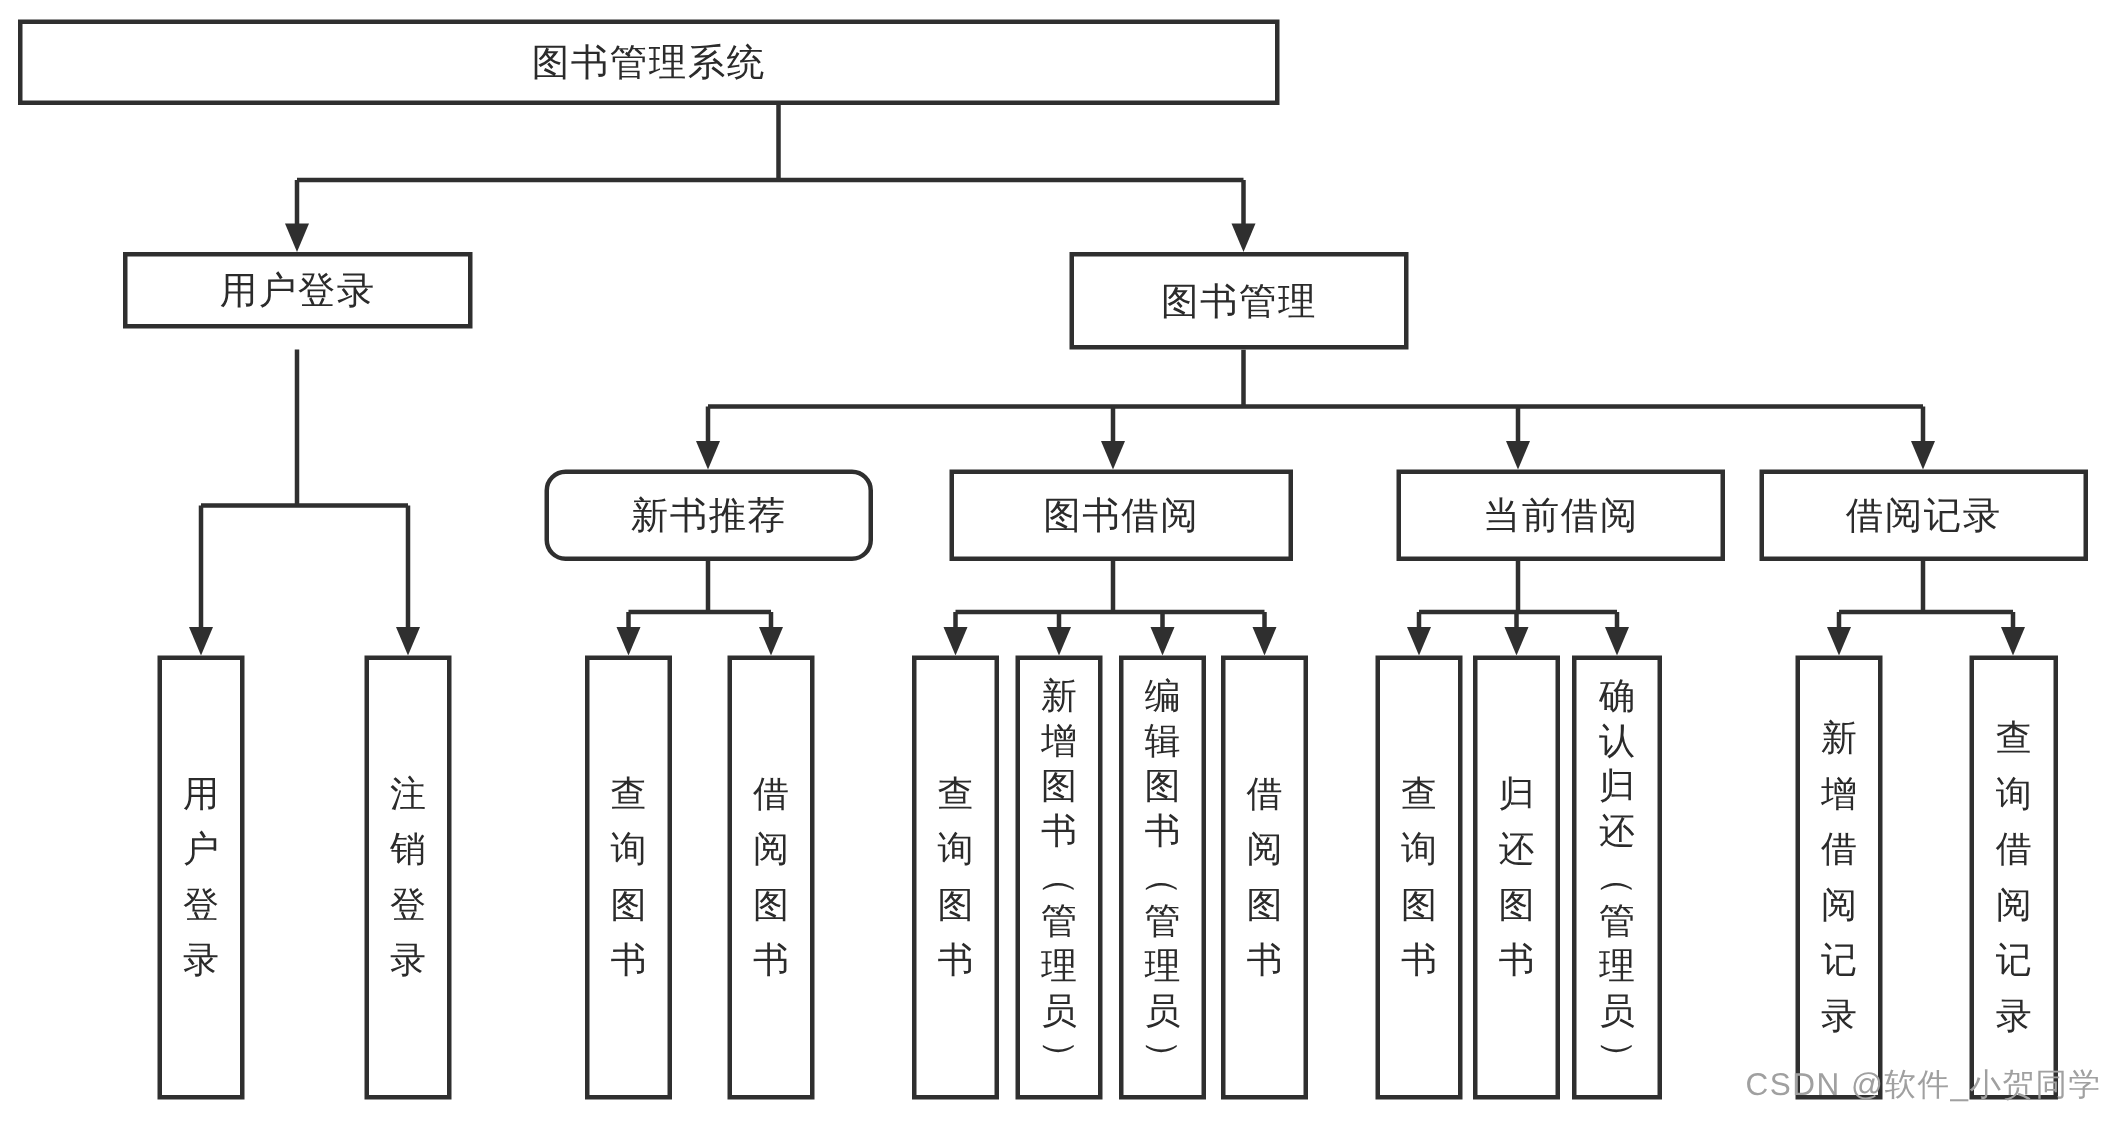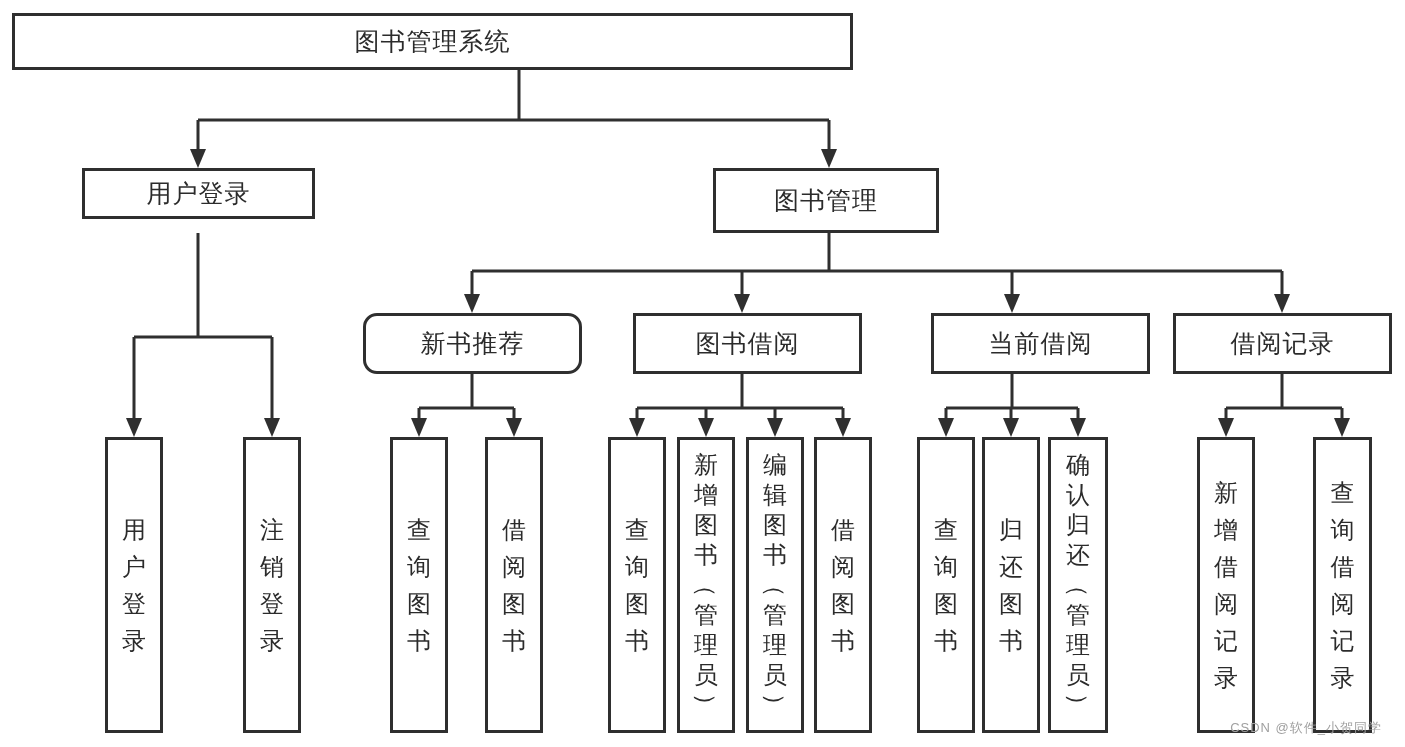--- a/index.html
+++ b/index.html
@@ -60,23 +60,23 @@
     gap:13px;
     font-size:24px;
     line-height:1;
     color:var(--text);
     overflow:hidden;
   }
   .leaf-label.tight{gap:6px;}
   .leaf-label .rot{transform:rotate(90deg);}
   .watermark{
     position:absolute;
-    right:23px;
+    right:4px;
     bottom:10px;
-    font-size:13px;
+    font-size:21px;
     letter-spacing:1px;
     color:var(--watermark);
     white-space:nowrap;
   }
 </style>
 </head>
 <body>
 
 <div class="canvas">
 

